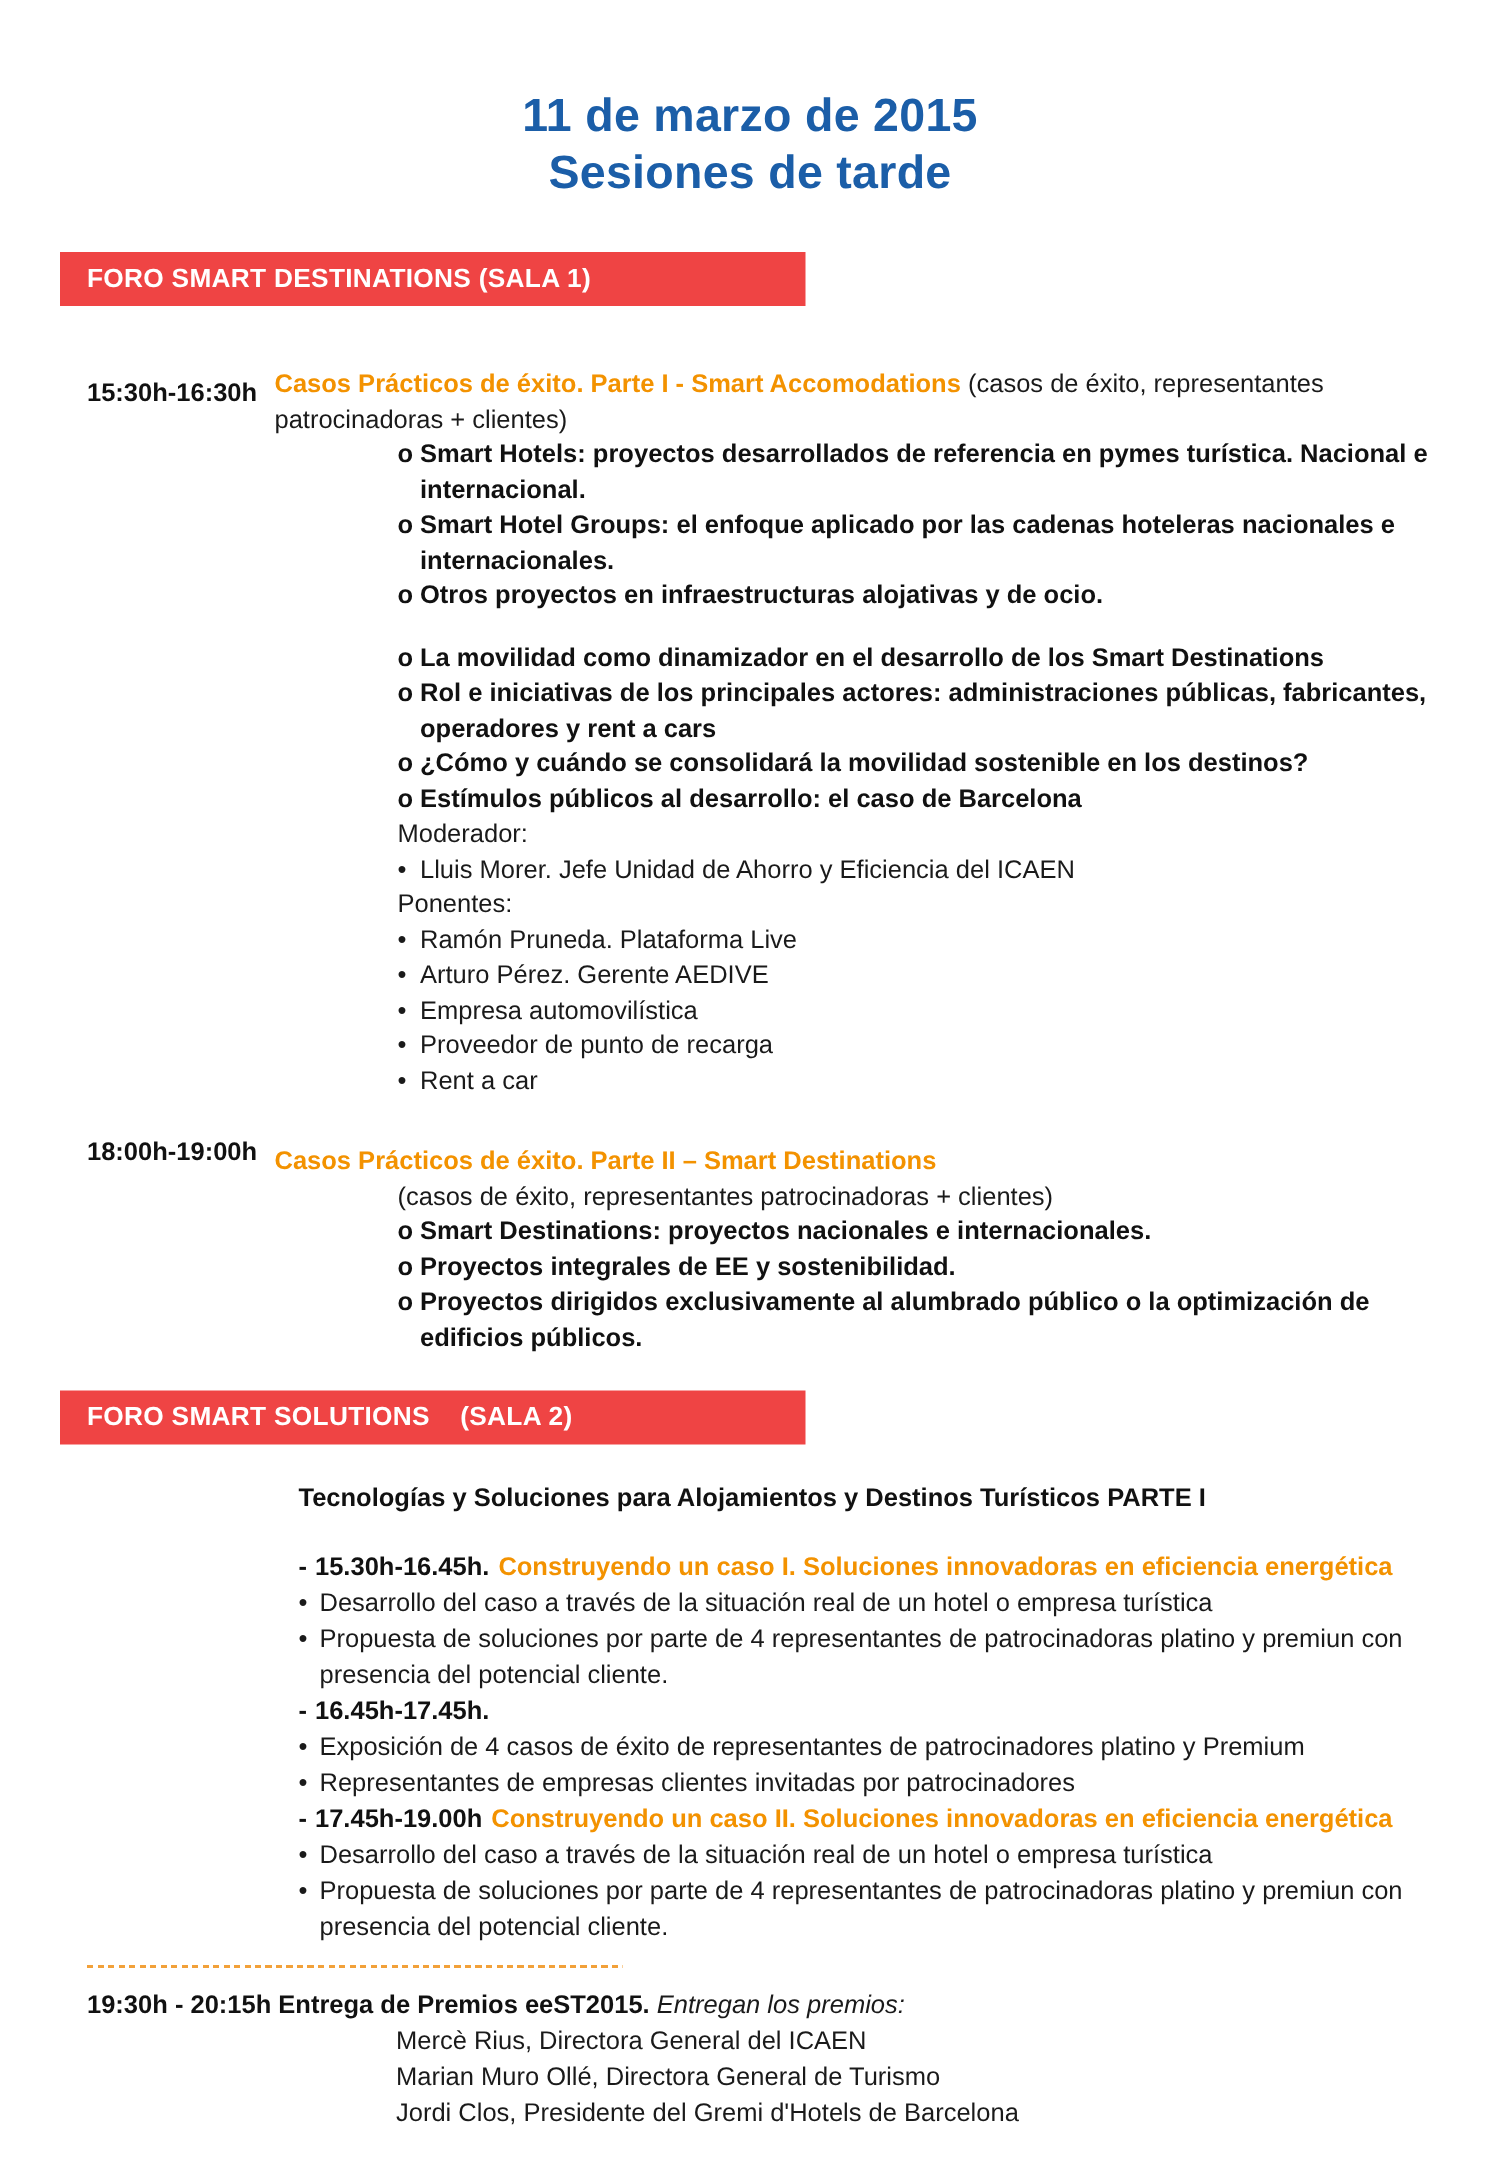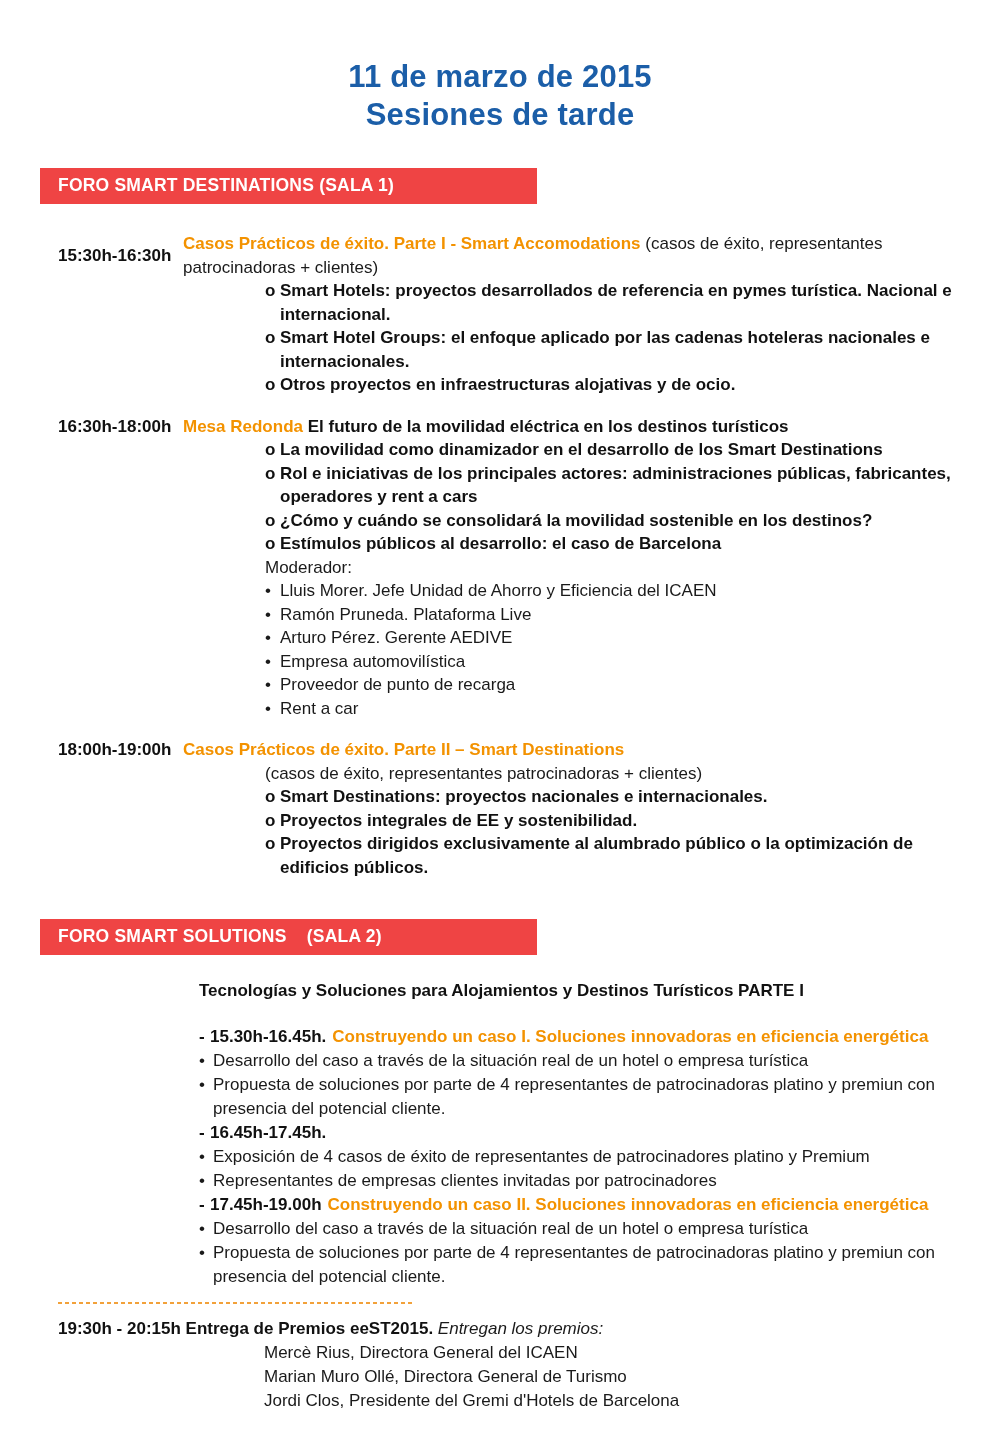--- a/index.html
+++ b/index.html
@@ -33,21 +33,21 @@
     width: 497px;
     background: #ef4444;
     color: #ffffff;
     font-weight: bold;
     font-size: 17.5px;
     letter-spacing: 0.2px;
     padding: 7px 0 8px 18px;
     white-space: pre;
   }
   .bar-gap-1 { margin-top: 34px; }
-  .bar-gap-2 { margin-top: 40px; }
+  .bar-gap-2 { margin-top: 24px; }
 
   
   .block { margin-left: 40px; }
 
   .row {
     display: flex;
     align-items: center;
     font-size: 17px;
     line-height: 23.5px;
   }
@@ -55,21 +55,21 @@
   .time {
     flex: 0 0 auto;
     width: 143px;
     font-weight: bold;
     font-size: 17px;
     color: #111111;
     padding-left: 18px;
     white-space: nowrap;
   }
 
-  .row-body { flex: 1 1 auto; padding-right: 52px; }
+  .row-body { flex: 1 1 auto; padding-right: 52px; margin-top: 12px; }
 
   .orange { color: #f39200; font-weight: bold; }
   .blackbold { color: #111111; font-weight: bold; }
   .plain { color: #1a1a1a; font-weight: normal; }
   .italic { font-style: italic; }
 
   
   .sub {
     margin-left: 225px;
     padding-right: 40px;
@@ -157,24 +157,20 @@
             <span class="mark">o</span>
             <span class="txt">Smart Hotel Groups: el enfoque aplicado por las cadenas hoteleras nacionales e internacionales.</span>
           </div>
           <div class="sub-item bold-list">
             <span class="mark">o</span>
             <span class="txt">Otros proyectos en infraestructuras  alojativas y de ocio.</span>
           </div>
         </div>
       </div>
       <div class="block" style="margin-top: 18px;">
-        <div class="row">
-          <div class="time">16:30h-18:00h</div>
-          <div class="row-body"><span class="orange">Mesa Redonda</span><span class="blackbold"> El futuro de la movilidad eléctrica en los destinos turísticos</span></div>
-        </div>
         <div class="sub">
           <div class="sub-item bold-list">
             <span class="mark">o</span>
             <span class="txt">La movilidad como dinamizador en el desarrollo de los Smart Destinations</span>
           </div>
           <div class="sub-item bold-list">
             <span class="mark">o</span>
             <span class="txt">Rol e iniciativas de los principales actores: administraciones públicas, fabricantes, operadores y rent a cars</span>
           </div>
           <div class="sub-item bold-list">
@@ -185,20 +181,24 @@
             <span class="mark">o</span>
             <span class="txt">Estímulos públicos al desarrollo: el caso de Barcelona</span>
           </div>
           <div class="sub-item plain-list">
             <span class="mark" style="width: 0px;"></span>
             <span class="txt">Moderador:</span>
           </div>
           <div class="sub-item plain-list">
             <span class="mark">•</span>
             <span class="txt">Lluis Morer. Jefe Unidad de Ahorro y Eficiencia del ICAEN</span>
+          </div>
+          <div class="sub-item plain-list">
+            <span class="mark" style="width: 0px;"></span>
+            <span class="txt">Ponentes:</span>
           </div>
           <div class="sub-item plain-list">
             <span class="mark">•</span>
             <span class="txt">Ramón Pruneda. Plataforma Live</span>
           </div>
           <div class="sub-item plain-list">
             <span class="mark">•</span>
             <span class="txt">Arturo Pérez. Gerente AEDIVE</span>
           </div>
           <div class="sub-item plain-list">

